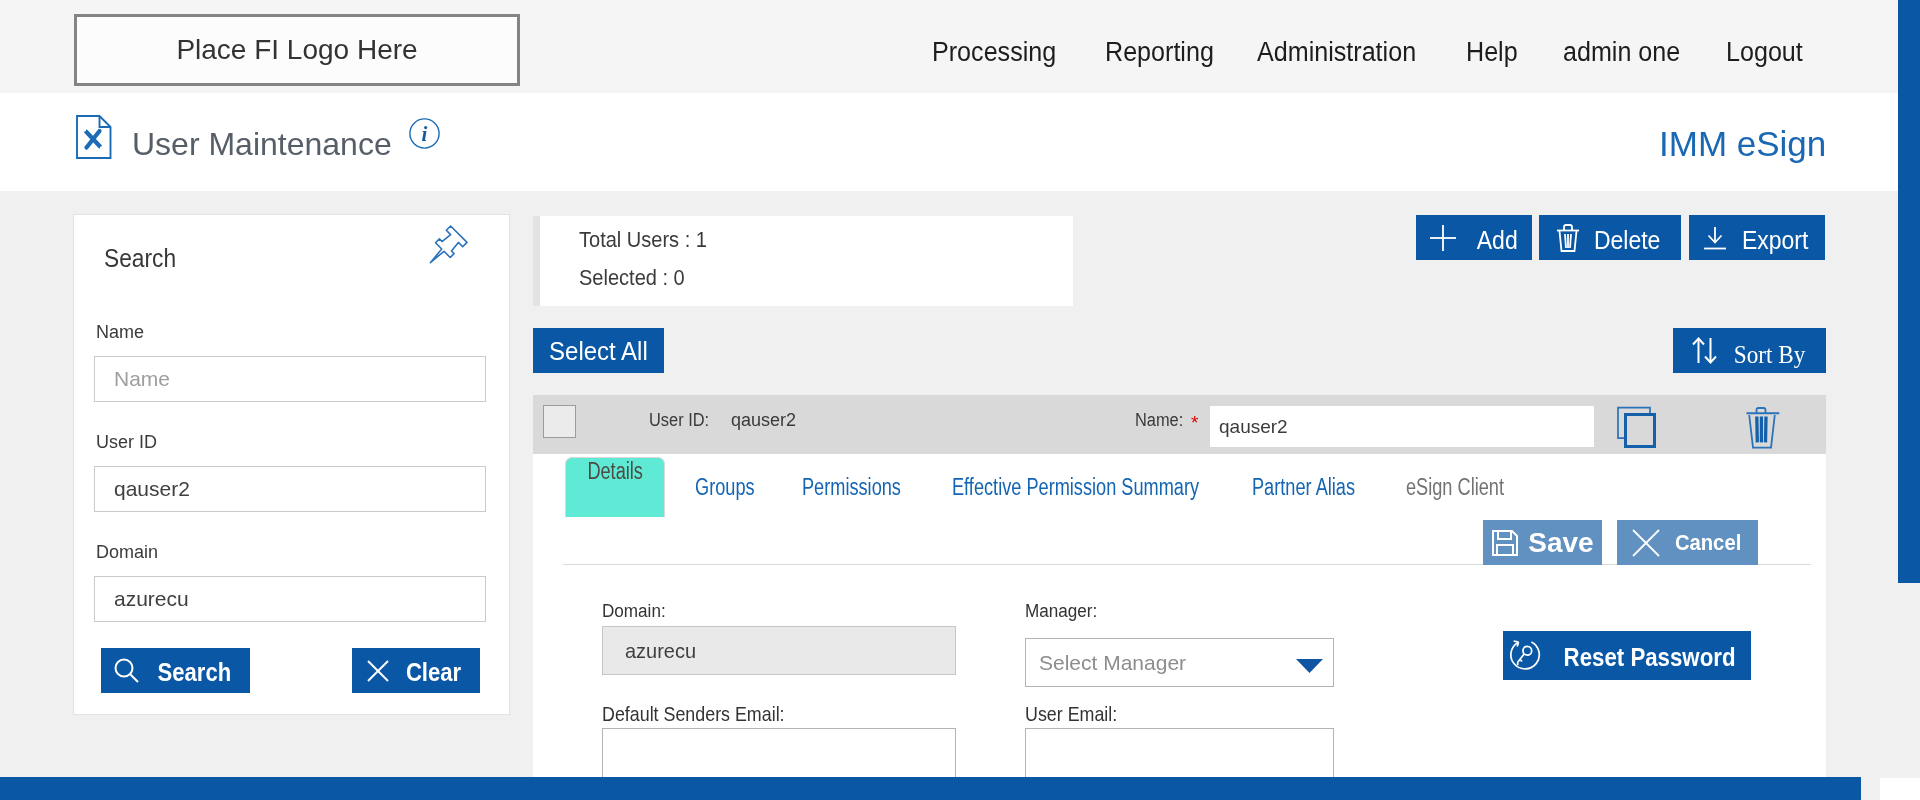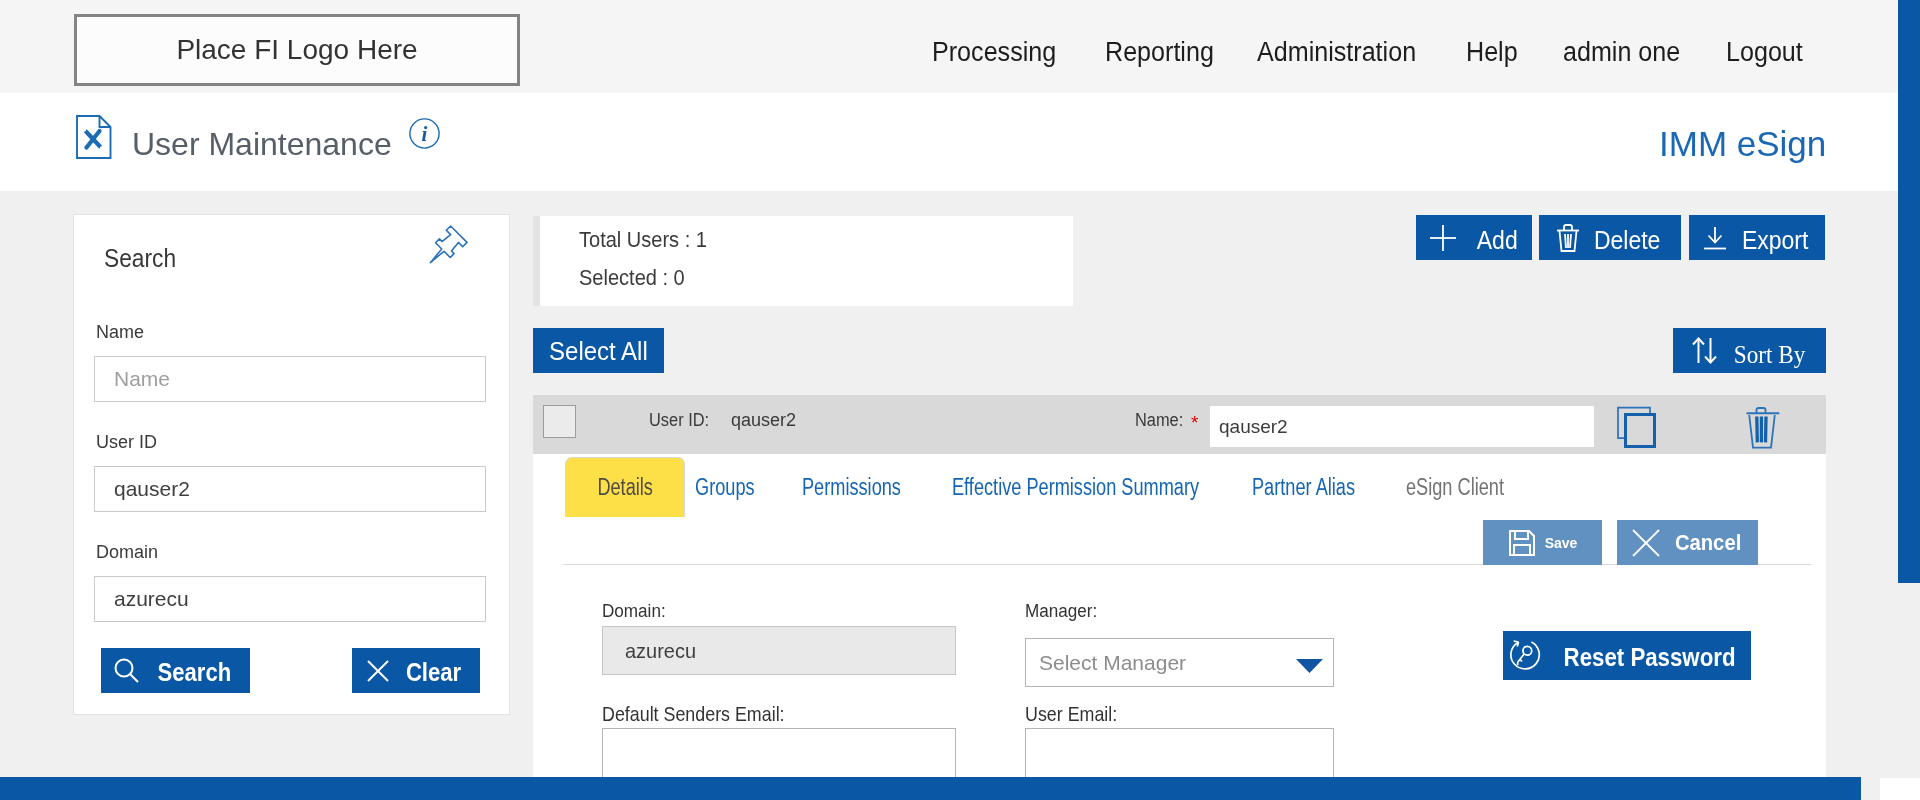--- a/index.html
+++ b/index.html
@@ -157,39 +157,39 @@
   </g>
   <g stroke="#1460ab" stroke-width="3.3">
     <line x1="11.8" y1="10.5" x2="12.3" y2="36.4"></line>
     <line x1="16.4" y1="10.5" x2="16.4" y2="36.4"></line>
     <line x1="21" y1="10.5" x2="20.5" y2="36.4"></line>
   </g>
 </svg>
 
 <div class="abs" style="left:533px;top:454px;width:1293px;height:323px;background:#fff;"></div>
 
-<div class="abs" style="left:565px;top:457px;width:120px;height:60px;background:#fde047;border:1px solid #d8d8d8;border-bottom:none;border-radius:7px 7px 0 0;display:flex;align-items:center;justify-content:center;">
+<div class="abs" style="left:565px;top:457px;width:100px;height:60px;background:#5eead4;border:1px solid #d8d8d8;border-bottom:none;border-radius:7px 7px 0 0;display:flex;align-items:flex-start;justify-content:center;">
   <span class="cm88" style="font-size:23px;color:#4f4b44;transform:scaleX(0.79);">Details</span>
 </div>
 <div class="abs" style="left:695px;top:474px;font-size:23px;color:#1465b4;"><span class="cx85" style="transform:scaleX(0.79);">Groups</span></div>
 <div class="abs" style="left:802px;top:474px;font-size:23px;color:#1465b4;"><span class="cx85" style="transform:scaleX(0.79);">Permissions</span></div>
 <div class="abs" style="left:952px;top:474px;font-size:23px;color:#1465b4;"><span class="cx85" style="transform:scaleX(0.79);">Effective Permission Summary</span></div>
 <div class="abs" style="left:1252px;top:474px;font-size:23px;color:#1465b4;"><span class="cx85" style="transform:scaleX(0.79);">Partner Alias</span></div>
 <div class="abs" style="left:1406px;top:474px;font-size:23px;color:#737373;"><span class="cx85" style="transform:scaleX(0.79);">eSign Client</span></div>
 
 <div class="abs" style="left:563px;top:564px;width:1248px;height:1px;background:#d9d9d9;"></div>
 <div class="btn" style="left:1483px;top:520px;width:119px;height:45px;background:#6191c1;gap:9px;">
   <svg width="28" height="28" viewBox="0 0 28 28">
       <g fill="none" stroke="#fff" stroke-width="2">
         <path d="M2 2 L21 2 L26 7 L26 26 L2 26 Z"></path>
         <path d="M7 2 L7 10 L20 10 L20 2"></path>
         <path d="M6 26 L6 16 L22 16 L22 26"></path>
       </g>
     </svg>
-  <span style="font-size:14px;font-weight:bold;">Save</span>
+  <span style="font-size:28px;font-weight:bold;">Save</span>
 </div>
 <div class="btn" style="left:1617px;top:520px;width:141px;height:45px;background:#6191c1;gap:11px;">
   <svg width="30" height="30" viewBox="0 0 30 30">
       <g stroke="#fff" stroke-width="1.8">
         <line x1="2" y1="2" x2="28" y2="28"></line>
         <line x1="28" y1="2" x2="2" y2="28"></line>
       </g>
     </svg>
   <span class="cm88" style="font-size:22px;font-weight:bold;transform:scaleX(0.92);">Cancel</span>
 </div>

